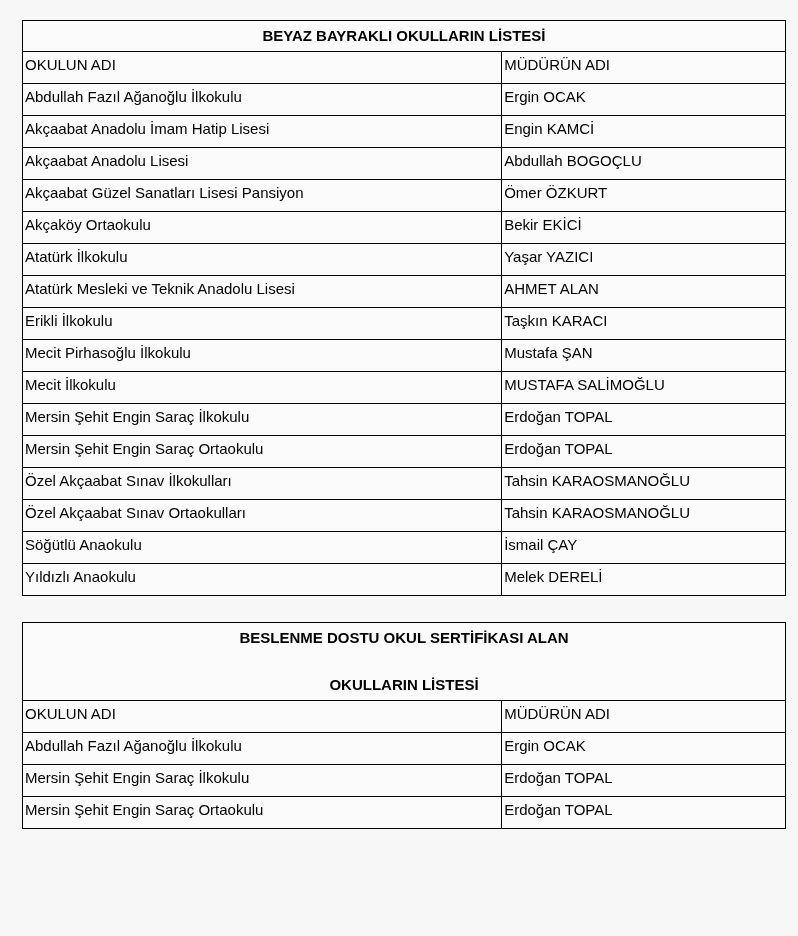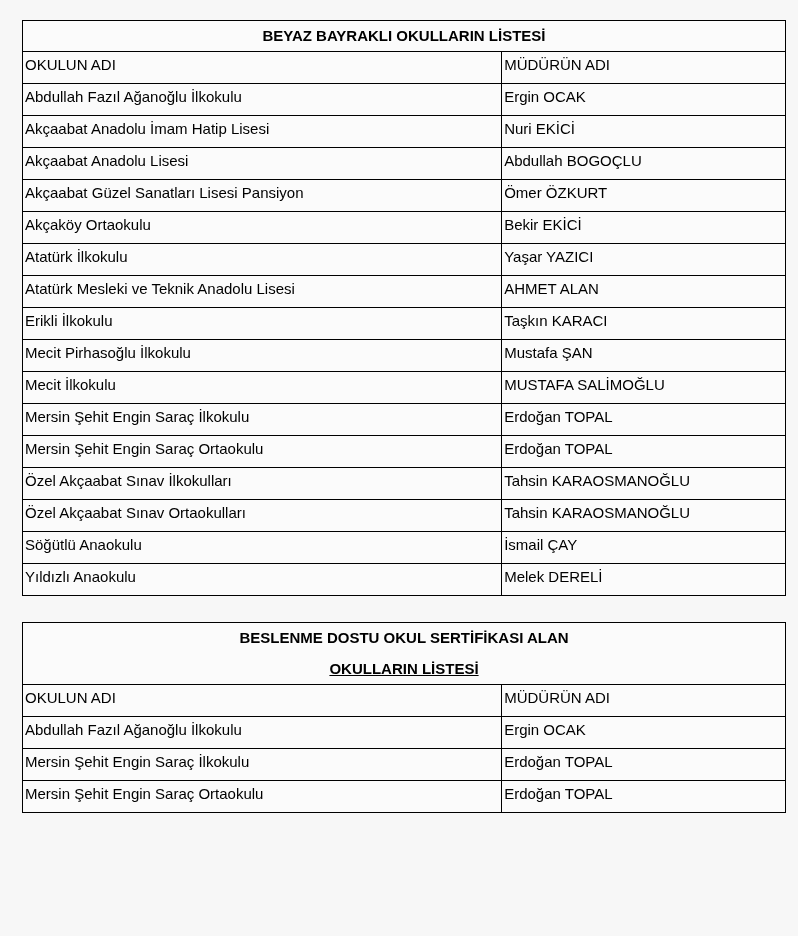--- a/index.html
+++ b/index.html
@@ -34,21 +34,21 @@
     white-space: nowrap;
   }
   .list-table col.col-school { width: 62.8%; }
   .list-table col.col-principal { width: 37.2%; }
   .list-table th.table-title-cell {
     text-align: center;
     font-weight: bold;
     padding: 6px 2px 6px 2px;
   }
   .table-title-cell .title-line { display: block; }
-  .table-title-cell .title-line + .title-line { margin-top: 13px; text-decoration: underline; }
+  .table-title-cell .title-line + .title-line { margin-top: 29px; }
   .list-table th.col-header { font-weight: normal; }
   .list-table td { font-weight: normal; }
 </style>
 </head>
 <body>
 
 <div class="page">
 
   <table class="list-table">
     <colgroup>
@@ -66,21 +66,21 @@
         <th class="col-header">MÜDÜRÜN ADI</th>
       </tr>
     </thead>
     <tbody>
         <tr>
           <td>Abdullah Fazıl Ağanoğlu İlkokulu</td>
           <td>Ergin OCAK</td>
         </tr>
         <tr>
           <td>Akçaabat Anadolu İmam Hatip Lisesi</td>
-          <td>Nuri EKİCİ</td>
+          <td>Engin KAMCİ</td>
         </tr>
         <tr>
           <td>Akçaabat Anadolu Lisesi</td>
           <td>Abdullah BOGOÇLU</td>
         </tr>
         <tr>
           <td>Akçaabat Güzel Sanatları Lisesi Pansiyon</td>
           <td>Ömer ÖZKURT</td>
         </tr>
         <tr>

